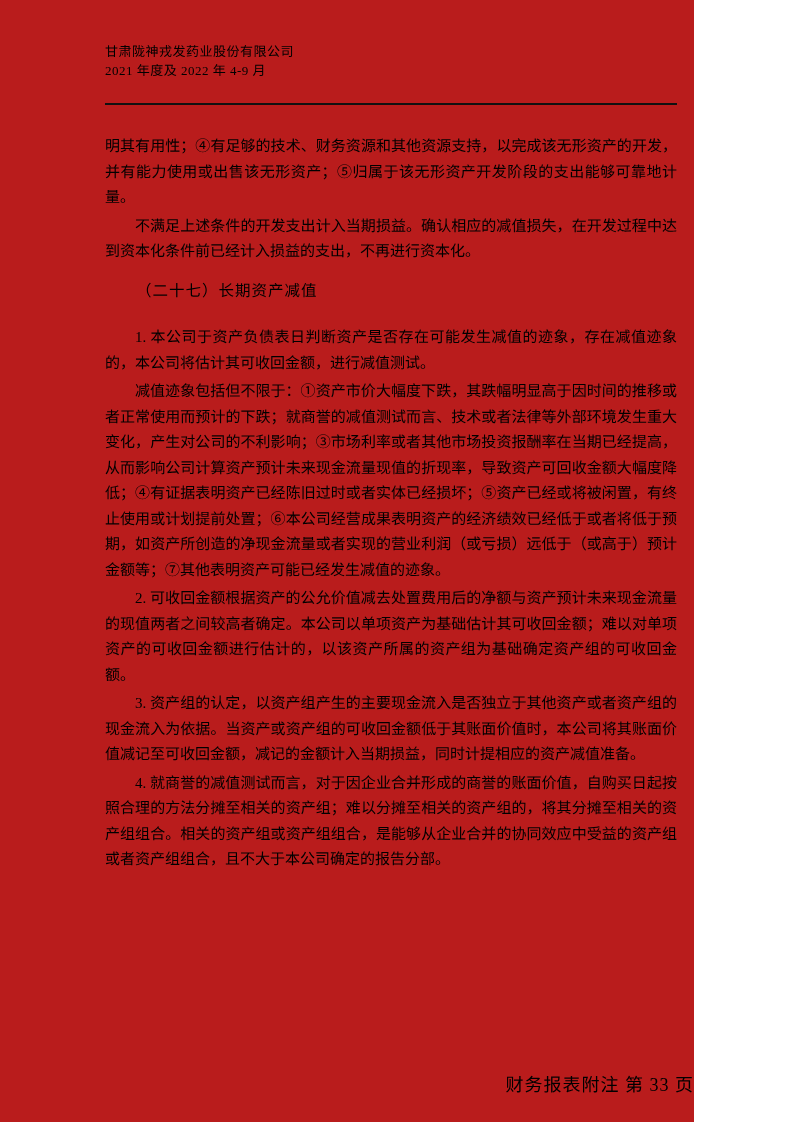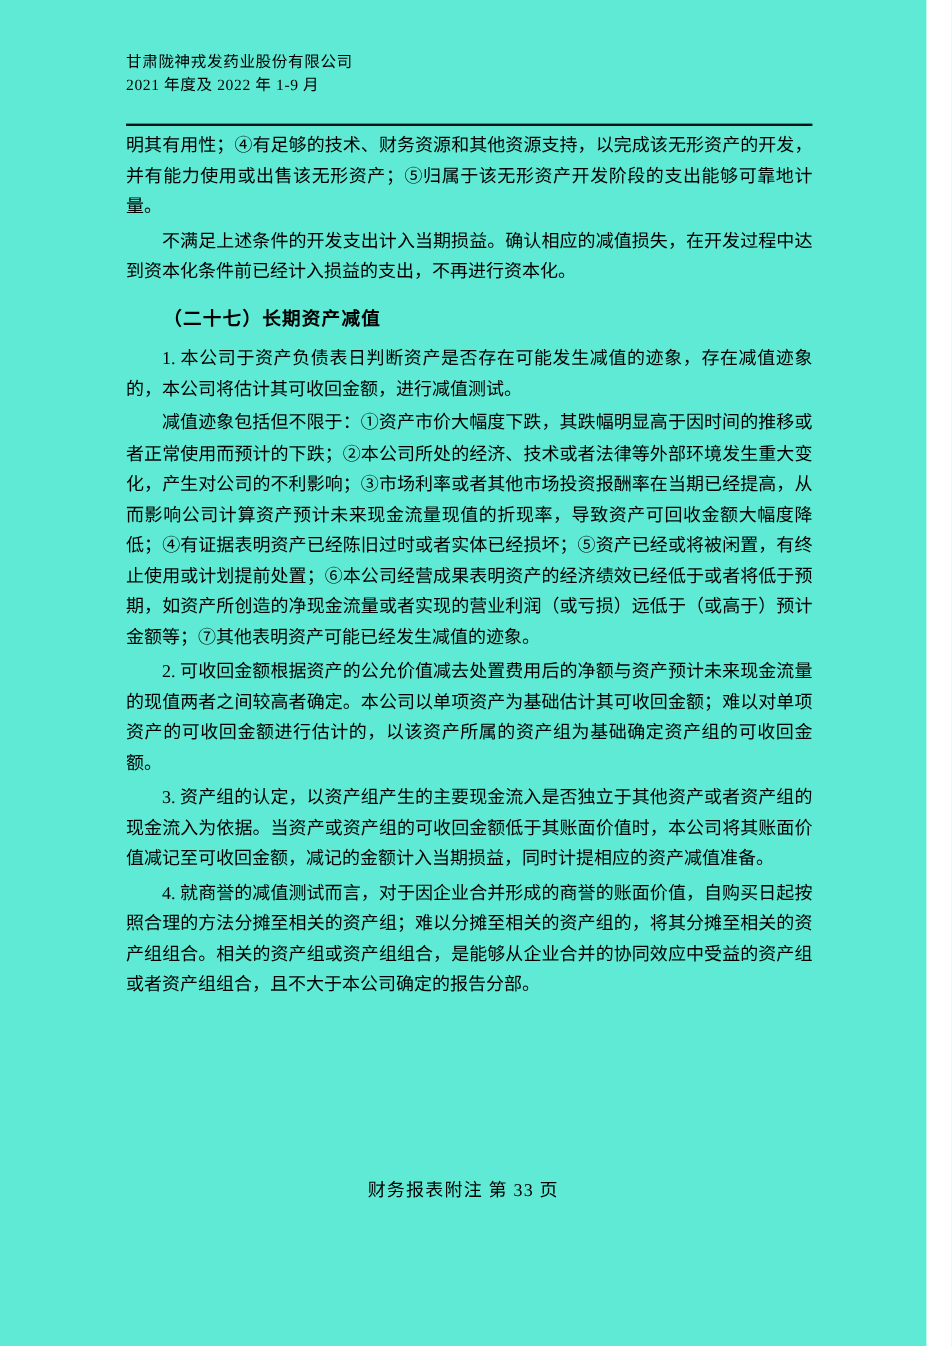--- a/index.html
+++ b/index.html
@@ -2,23 +2,23 @@
 <html lang="zh-CN"><head>
 <meta charset="utf-8">
 <style>
   html, body {
     margin: 0;
     padding: 0;
     background: #ffffff;
   }
   .page {
     position: relative;
-    width: 772px;
+    width: 694px;
     height: 1122px;
-    background: #5eead4;
+    background: #b91c1c;
     overflow: hidden;
     font-family: "Liberation Serif", "DejaVu Serif", serif;
     color: #000000;
   }
   .header {
     position: absolute;
     left: 105px;
     top: 42px;
     width: 572px;
     font-size: 13px;
@@ -40,58 +40,59 @@
     font-size: 15px;
     line-height: 25.5px;
     text-align: justify;
   }
   .content p {
     margin: 0 0 3px 0;
     text-indent: 2em;
   }
   .content p.cont {
     text-indent: 0;
+    margin-top: 24px;
   }
   .content h2 {
     font-size: 15.5px;
-    font-weight: 700;
-    margin: 13px 0 8px 0;
+    font-weight: 400;
+    margin: 13px 0 22px 0;
     text-indent: 2em;
     line-height: 25.5px;
     letter-spacing: 1px;
   }
   .footer {
     position: absolute;
     left: 0;
-    top: 984px;
+    top: 1076px;
     width: 100%;
-    text-align: center;
-    font-size: 15px;
+    text-align: right;
+    font-size: 18px;
     line-height: 18px;
     letter-spacing: 1px;
   }
 </style>
 </head>
 <body>
 
 <div class="page">
 
   <div class="header">
     <div>甘肃陇神戎发药业股份有限公司</div>
-    <div>2021 年度及 2022 年 1-9 月</div>
+    <div>2021 年度及 2022 年 4-9 月</div>
   </div>
 
   <div class="header-rule"></div>
 
   <div class="content">
     <p class="cont">明其有用性；④有足够的技术、财务资源和其他资源支持，以完成该无形资产的开发，并有能力使用或出售该无形资产；⑤归属于该无形资产开发阶段的支出能够可靠地计量。</p>
     <p>不满足上述条件的开发支出计入当期损益。确认相应的减值损失，在开发过程中达到资本化条件前已经计入损益的支出，不再进行资本化。</p>
     <h2>（二十七）长期资产减值</h2>
     <p>1. 本公司于资产负债表日判断资产是否存在可能发生减值的迹象，存在减值迹象的，本公司将估计其可收回金额，进行减值测试。</p>
-    <p>减值迹象包括但不限于：①资产市价大幅度下跌，其跌幅明显高于因时间的推移或者正常使用而预计的下跌；②本公司所处的经济、技术或者法律等外部环境发生重大变化，产生对公司的不利影响；③市场利率或者其他市场投资报酬率在当期已经提高，从而影响公司计算资产预计未来现金流量现值的折现率，导致资产可回收金额大幅度降低；④有证据表明资产已经陈旧过时或者实体已经损坏；⑤资产已经或将被闲置，有终止使用或计划提前处置；⑥本公司经营成果表明资产的经济绩效已经低于或者将低于预期，如资产所创造的净现金流量或者实现的营业利润（或亏损）远低于（或高于）预计金额等；⑦其他表明资产可能已经发生减值的迹象。</p>
+    <p>减值迹象包括但不限于：①资产市价大幅度下跌，其跌幅明显高于因时间的推移或者正常使用而预计的下跌；就商誉的减值测试而言、技术或者法律等外部环境发生重大变化，产生对公司的不利影响；③市场利率或者其他市场投资报酬率在当期已经提高，从而影响公司计算资产预计未来现金流量现值的折现率，导致资产可回收金额大幅度降低；④有证据表明资产已经陈旧过时或者实体已经损坏；⑤资产已经或将被闲置，有终止使用或计划提前处置；⑥本公司经营成果表明资产的经济绩效已经低于或者将低于预期，如资产所创造的净现金流量或者实现的营业利润（或亏损）远低于（或高于）预计金额等；⑦其他表明资产可能已经发生减值的迹象。</p>
     <p>2. 可收回金额根据资产的公允价值减去处置费用后的净额与资产预计未来现金流量的现值两者之间较高者确定。本公司以单项资产为基础估计其可收回金额；难以对单项资产的可收回金额进行估计的，以该资产所属的资产组为基础确定资产组的可收回金额。</p>
     <p>3. 资产组的认定，以资产组产生的主要现金流入是否独立于其他资产或者资产组的现金流入为依据。当资产或资产组的可收回金额低于其账面价值时，本公司将其账面价值减记至可收回金额，减记的金额计入当期损益，同时计提相应的资产减值准备。</p>
     <p>4. 就商誉的减值测试而言，对于因企业合并形成的商誉的账面价值，自购买日起按照合理的方法分摊至相关的资产组；难以分摊至相关的资产组的，将其分摊至相关的资产组组合。相关的资产组或资产组组合，是能够从企业合并的协同效应中受益的资产组或者资产组组合，且不大于本公司确定的报告分部。</p>
   </div>
 
   <div class="footer">
     <span>财务报表附注 第 33 页</span>
   </div>
 
 </div>

